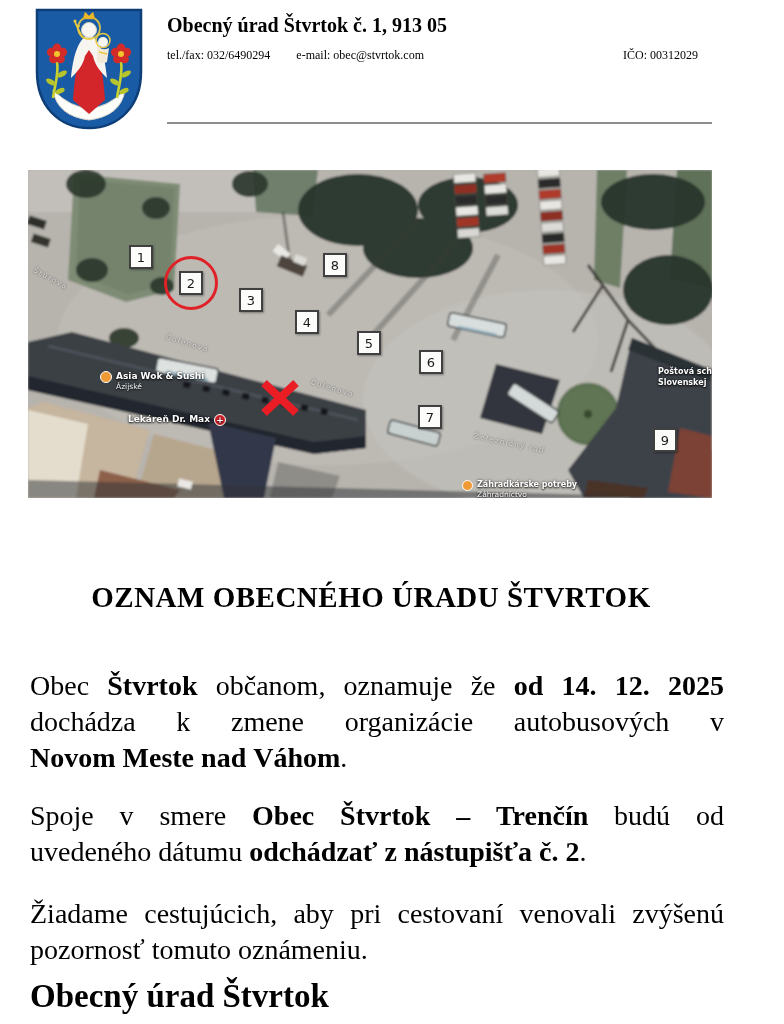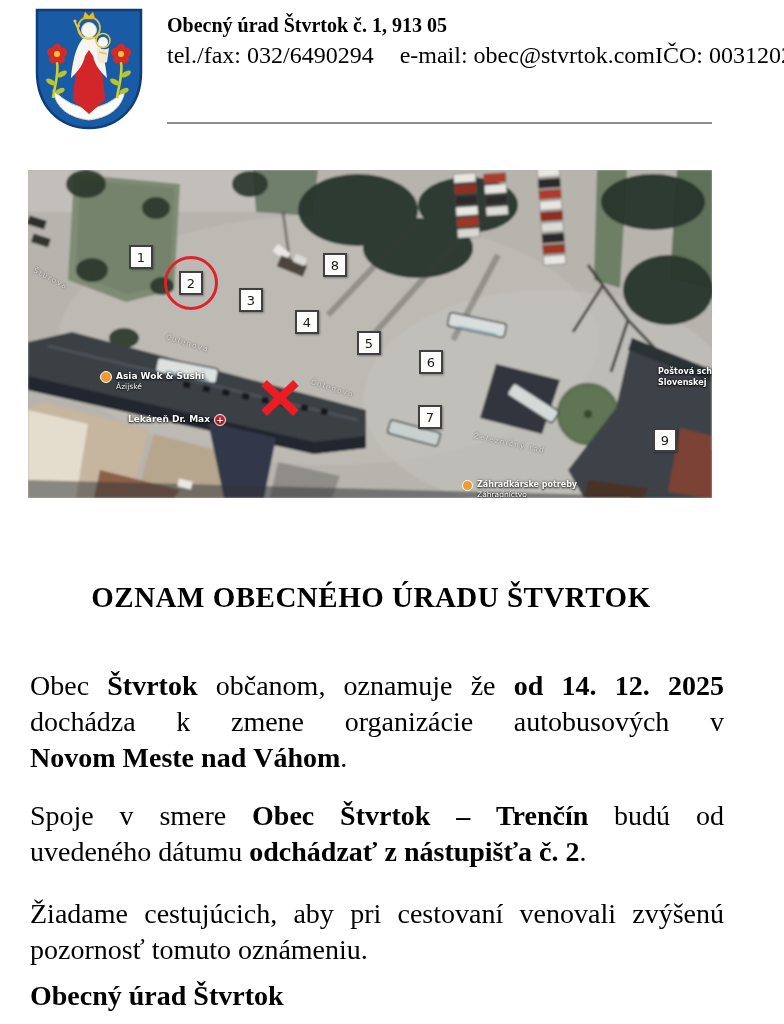--- a/index.html
+++ b/index.html
@@ -3,21 +3,21 @@
 <meta charset="utf-8">
 <style>
   html,body{margin:0;padding:0;background:#ffffff;}
   .page{position:relative;width:784px;height:1024px;background:#fff;overflow:hidden;
         font-family:"Liberation Serif",serif;color:#000;}
 
   
   .coa{position:absolute;left:33px;top:6px;}
   .hdr{position:absolute;left:167px;top:10px;width:545px;}
   .hdr-l1,.hdr-l2{font-size:20px;font-weight:bold;line-height:30px;white-space:nowrap;}
-  .hdr-l3{font-size:24px;line-height:31px;display:flex;align-items:baseline;white-space:nowrap;}
+  .hdr-l3{font-size:12px;line-height:31px;display:flex;align-items:baseline;white-space:nowrap;}
   .hdr-email{margin-left:26px;}
   .hdr-ico{margin-left:auto;margin-right:14px;}
   .hrule{position:absolute;left:167px;top:122px;width:545px;height:2px;background:#8f8f8f;}
 
   
   .map{position:absolute;left:28px;top:170px;width:684px;height:328px;overflow:hidden;background:#b7b4ae;}
   .map svg.terrain{position:absolute;left:0;top:0;}
   .overlays{position:absolute;left:0;top:0;width:684px;height:328px;}
   .marker{position:absolute;width:24px;height:24px;box-sizing:border-box;background:#fcfcfb;
           border:2px solid #404040;display:flex;align-items:center;justify-content:center;
@@ -44,21 +44,21 @@
   
   .title{position:absolute;left:30px;right:72px;top:581px;text-align:center;
          font-size:29px;font-weight:bold;letter-spacing:.5px;}
   .bodytext{position:absolute;left:30px;right:60px;top:668px;font-size:28px;}
   .line{line-height:36px;}
   .line.j{display:flex;justify-content:space-between;}
   .b{font-weight:bold;}
   .para:nth-child(1){margin-bottom:22px;}
   .para:nth-child(2){margin-bottom:26px;}
   .para:nth-child(3){margin-bottom:12px;}
-  .sig{font-weight:bold;font-size:28px;line-height:36px;}
+  .sig{font-weight:bold;font-size:33px;line-height:36px;}
 </style>
 </head>
 <body>
 
 <div class="page">
 
   <svg class="coa" width="112" height="126" viewBox="0 0 112 126">
     <defs>
       <g id="flw">
         <path d="M0 8 C 2 20 -2 30 -4 44" stroke="#c8d22f" stroke-width="2.6" fill="none"></path>

